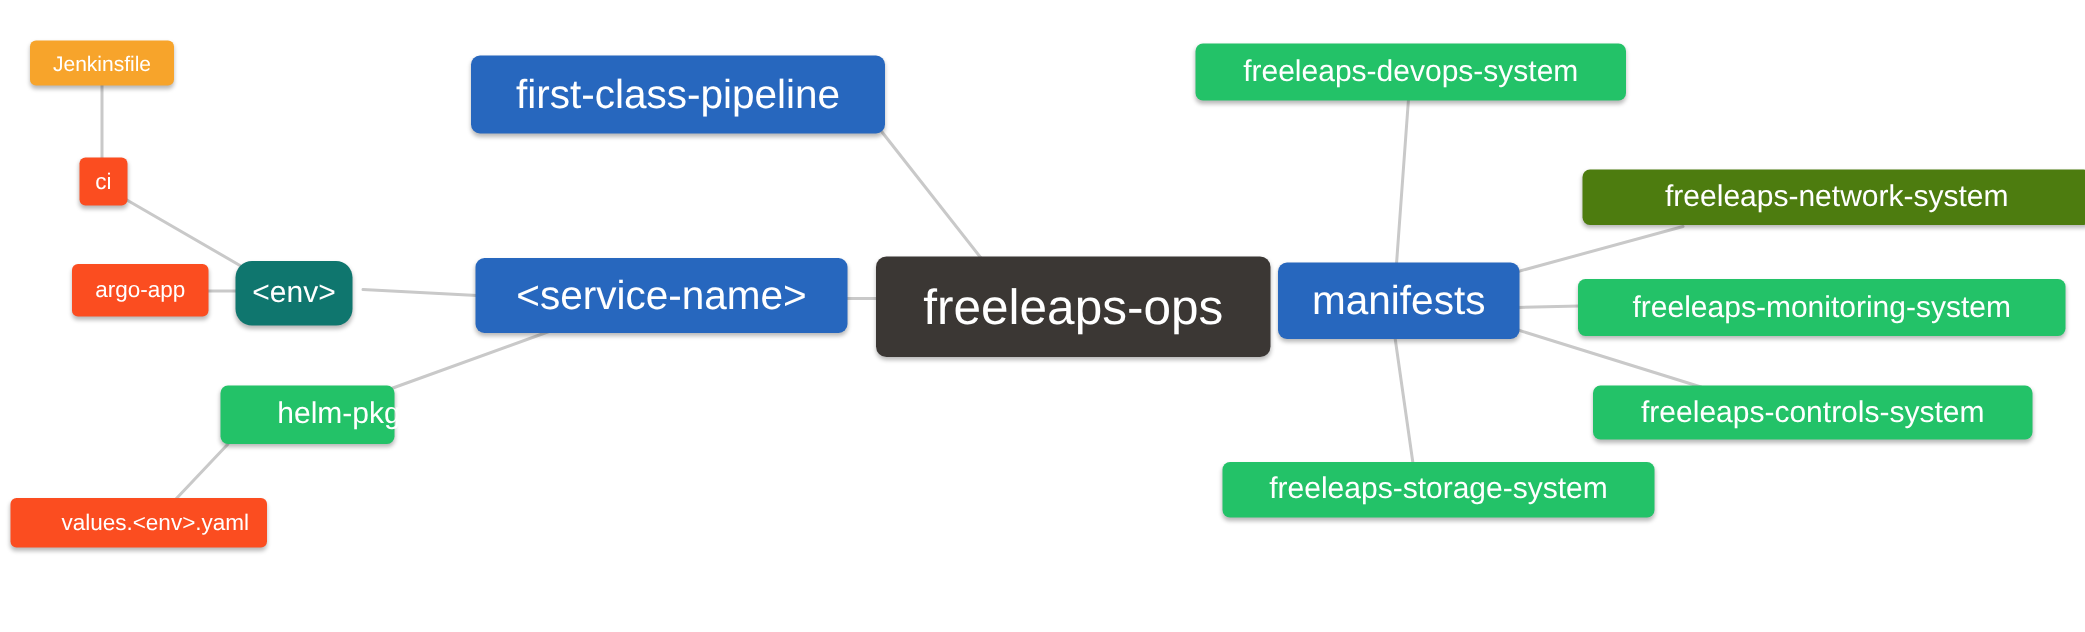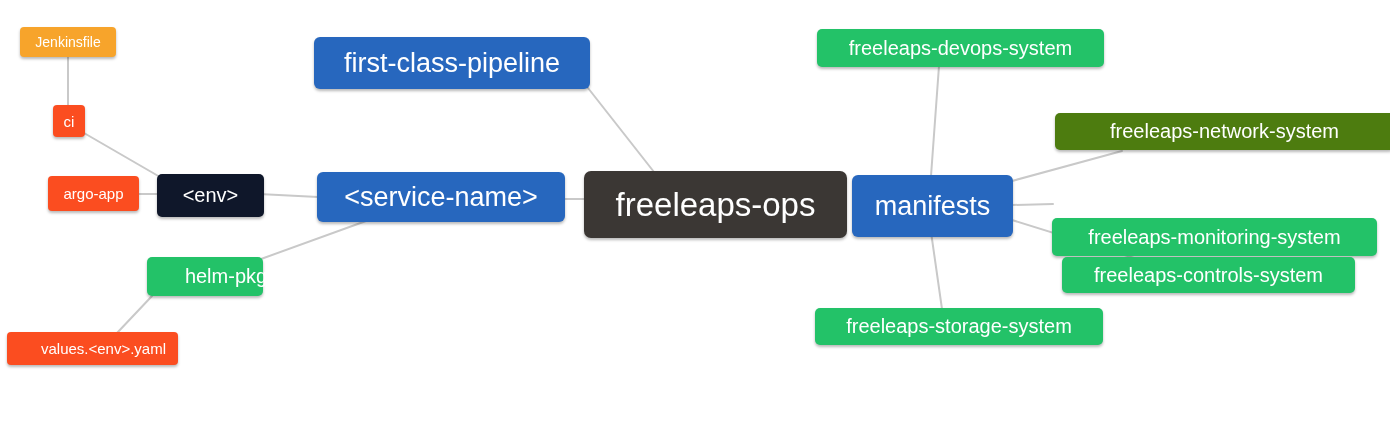--- a/index.html
+++ b/index.html
@@ -63,36 +63,36 @@
     </svg>
 <div class="node lv-0" style="left: 584px; top: 171px; width: 263px; height: 67px; background: rgb(59, 55, 52);">
       <span>freeleaps-ops</span>
     </div>
     <div class="node lv-1" style="left: 314px; top: 37px; width: 276px; height: 52px; background: rgb(39, 103, 190);">
       <span>first-class-pipeline</span>
     </div>
     <div class="node lv-1" style="left: 317px; top: 172px; width: 248px; height: 50px; background: rgb(39, 103, 190);">
       <span>&lt;service-name&gt;</span>
     </div>
-    <div class="node lv-1" style="left: 852px; top: 175px; width: 161px; height: 62px; background: rgb(39, 103, 190);">
+    <div class="node lv-1" style="left: 852px; top: 175px; width: 161px; height: 51px; background: rgb(39, 103, 190);">
       <span>manifests</span>
     </div>
-    <div class="node lv-2" style="left: 157px; top: 174px; width: 107px; height: 43px; background: #0f172a;">
+    <div class="node lv-2" style="left: 157px; top: 174px; width: 78px; height: 43px; background: #0f766e; border-radius: 11px;">
       <span>&lt;env&gt;</span>
     </div>
     <div class="node lv-2" style="left: 147px; top: 257px; width: 116px; height: 39px; background: rgb(35, 194, 104); padding-left: 48px;">
       <span>helm-pkg</span>
     </div>
-    <div class="node lv-2" style="left: 797px; top: 29px; width: 287px; height: 38px; background: rgb(35, 194, 104); margin-left: 20px;">
+    <div class="node lv-2" style="left: 797px; top: 29px; width: 287px; height: 38px; background: rgb(35, 194, 104);">
       <span>freeleaps-devops-system</span>
     </div>
     <div class="node lv-2" style="left: 1055px; top: 113px; width: 339px; height: 37px; background: #4d7c0f;">
       <span>freeleaps-network-system</span>
     </div>
-    <div class="node lv-2" style="left: 1052px; top: 186px; width: 325px; height: 38px; background: rgb(35, 194, 104); margin-top: 32px;">
+    <div class="node lv-2" style="left: 1052px; top: 186px; width: 325px; height: 38px; background: rgb(35, 194, 104);">
       <span>freeleaps-monitoring-system</span>
     </div>
     <div class="node lv-2" style="left: 1062px; top: 257px; width: 293px; height: 36px; background: rgb(35, 194, 104);">
       <span>freeleaps-controls-system</span>
     </div>
     <div class="node lv-2" style="left: 815px; top: 308px; width: 288px; height: 37px; background: rgb(35, 194, 104);">
       <span>freeleaps-storage-system</span>
     </div>
     <div class="node lv-3" style="left: 53px; top: 105px; width: 32px; height: 32px; background: rgb(251, 77, 32);">
       <span>ci</span>

